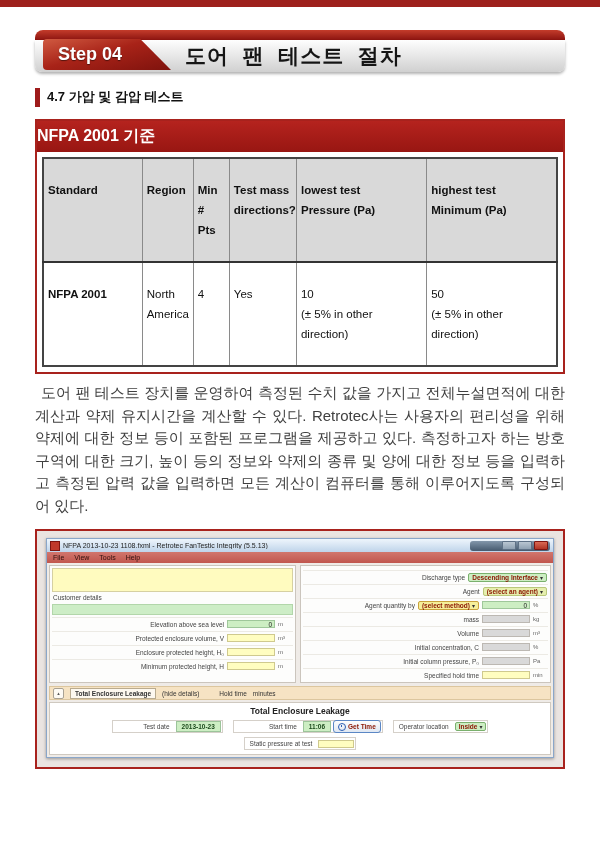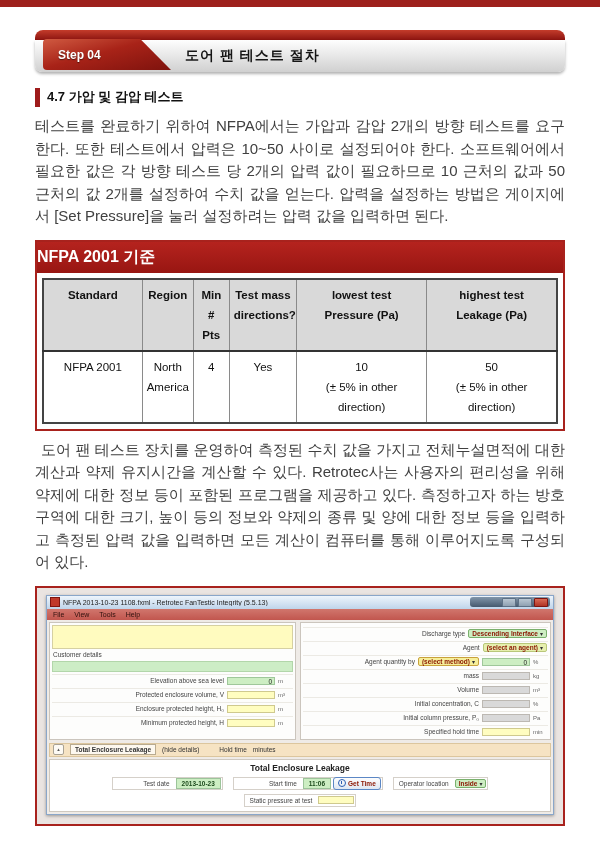--- a/index.html
+++ b/index.html
@@ -9,40 +9,40 @@
   .topbar{height:7px;background:#9e211c;}
   
   .hdr{position:relative;margin:23px 35px 0;height:42px;}
   .hdr-top{height:10px;border-radius:8px 8px 0 0;background:linear-gradient(180deg,#c43c2b,#8c1410);}
   .hdr-body{height:32px;border-radius:0 0 7px 7px;background:linear-gradient(180deg,#fefefe,#d0d0d0);
             box-shadow:0 2px 3px rgba(0,0,0,.3);display:flex;align-items:center;padding-left:150px;box-sizing:border-box;}
   .step-badge{position:absolute;left:8px;top:9px;width:128px;height:31px;
               background:linear-gradient(165deg,#d05a41 0%,#a82318 45%,#7e120d 100%);
               clip-path:polygon(0 0,76% 0,100% 100%,0 100%);border-radius:4px 0 0 4px;
               display:flex;align-items:center;padding-left:15px;box-sizing:border-box;}
-  .step-badge span{color:#fff;font-weight:bold;font-size:12px;text-shadow:0 1px 1px rgba(0,0,0,.5);}
-  .hdr-title{font-size:14px;font-weight:bold;color:#151515;letter-spacing:1px;}
+  .step-badge span{color:#fff;font-weight:bold;font-size:18px;text-shadow:0 1px 1px rgba(0,0,0,.5);}
+  .hdr-title{font-size:21px;font-weight:bold;color:#151515;letter-spacing:1px;font-family:Liberation Mono, monospace;}
   
   .sec-h{margin:15px 35px 0;display:flex;align-items:center;gap:7px;height:20px;}
   .sec-h .redbar{width:5px;height:19px;background:#9e1b1b;}
   .sec-h .t{font-size:13px;font-weight:bold;color:#111;}
   
   .para{margin:8px 35px 0;font-size:15px;line-height:22.5px;color:#404040;text-align:justify;}
   
   .rbox{margin:12px 35px 0;border:2px solid #a8221d;background:#fff;}
   .rbox-hdr{background:linear-gradient(180deg,#b5231e,#981612);color:#fff;font-weight:bold;
             font-size:16px;text-align:left;padding:5px 0;}
   .nfpa-body{padding:5px;}
   table.nfpa{width:100%;border-collapse:collapse;font-size:11.5px;color:#111;table-layout:fixed;}
-  table.nfpa th,table.nfpa td{border:1px solid #8a8a8a;padding:5px 4px;text-align:center;vertical-align:top;
+  table.nfpa th,table.nfpa td{border:1px solid #8a8a8a;padding:21px 4px;text-align:left;vertical-align:top;
             white-space:pre-line;line-height:20px;}
   table.nfpa th{background:#d9d9d9;font-weight:bold;border-bottom:2px solid #333;height:45px;}
   table.nfpa td{height:50px;}
   table.nfpa{border:2px solid #444;}
-  td.b{font-weight:normal;}
+  td.b{font-weight:bold;}
   
   .soft-body{background:#eae4e1;padding:7px 9px 9px;}
   .win{border:1px solid #8aa6c9;background:#efebe7;box-shadow:0 1px 3px rgba(0,0,0,.35);}
   .titlebar{height:13px;background:linear-gradient(180deg,#eef5fc,#bfd4ea);display:flex;align-items:center;
             gap:3px;padding:0 3px;}
   .app-ic{width:8px;height:8px;background:#c0392b;border:1px solid #7e1510;flex:none;}
   .title-txt{flex:1;font-size:7px;color:#222;white-space:nowrap;overflow:hidden;}
   .ctrl-dock{width:80px;height:10px;background:linear-gradient(180deg,#8296aa,#45596e);border-radius:3px;
              display:flex;justify-content:flex-end;align-items:center;gap:2px;padding:0 2px;box-sizing:border-box;}
   .wbtn{width:12px;height:7px;border-radius:1px;background:linear-gradient(#b9c6d2,#8fa1b2);border:1px solid #5e7186;}
@@ -109,21 +109,20 @@
     </div>
     <div class="step-badge">
       <span>Step 04</span>
     </div>
   </div>
 
   <div class="sec-h">
     <span class="redbar"></span>
     <span class="t">4.7 가압 및 감압 테스트</span>
   </div>
-  <div class="para">테스트를 완료하기 위하여 NFPA에서는 가압과 감압 2개의 방향 테스트를 요구한다. 또한 테스트에서 압력은 10~50 사이로 설정되어야 한다. 소프트웨어에서 필요한 값은 각 방향 테스트 당 2개의 압력 값이 필요하므로 10 근처의 값과 50 근처의 값 2개를 설정하여 수치 값을 얻는다. 압력을 설정하는 방법은 게이지에서 [Set Pressure]을 눌러 설정하려는 압력 값을 입력하면 된다.</div>
 
   <div class="rbox">
     <div class="rbox-hdr">NFPA 2001 기준</div>
     <div class="nfpa-body">
       <table class="nfpa">
         <colgroup>
           <col style="width:99px">
             <col style="width:51px">
             <col style="width:36px">
           <col style="width:67px">
@@ -134,21 +133,21 @@
             <tr>
           <th>Standard</th>
           <th>Region</th>
           <th>Min
 # Pts</th>
           <th>Test mass
 directions?</th>
           <th>lowest test
 Pressure (Pa)</th>
           <th>highest test
-Leakage (Pa)</th>
+Minimum (Pa)</th>
         </tr>
         <tr>
           <td class="b">NFPA 2001</td>
           <td>North
 America</td>
           <td>4</td>
           <td>Yes</td>
           <td>10
 (± 5% in other direction)</td>
           <td>50

